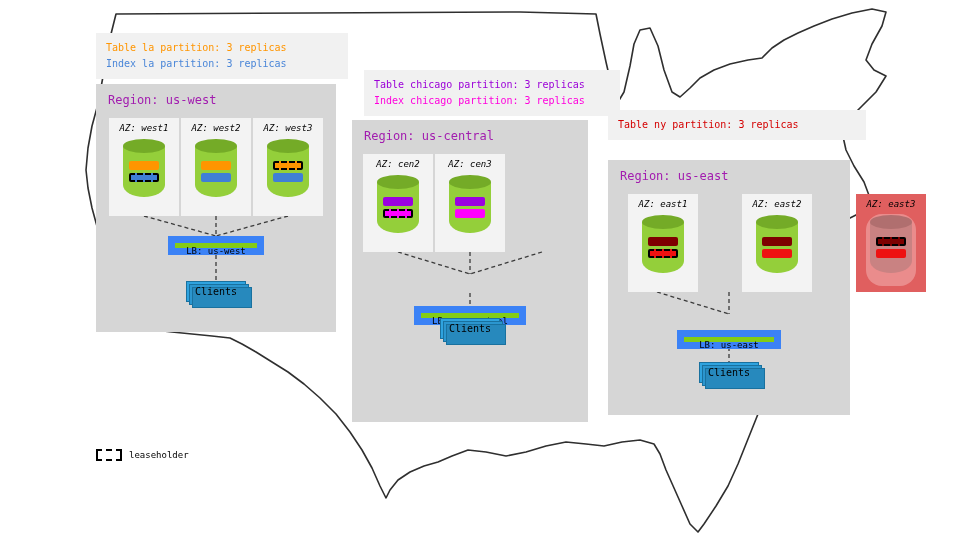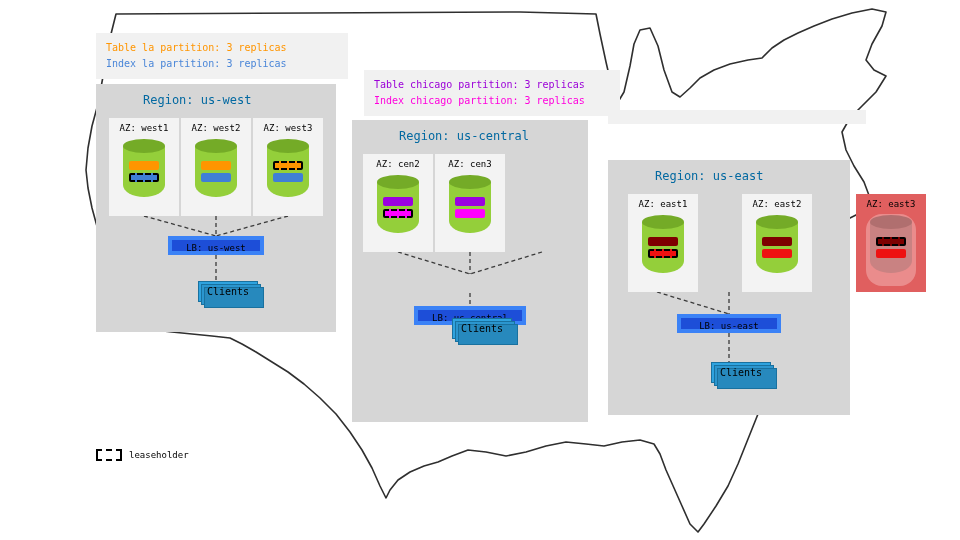--- a/index.html
+++ b/index.html
@@ -6,43 +6,43 @@
   body{
     width:960px;height:540px;position:relative;overflow:hidden;background:#ffffff;
     font-family:"DejaVu Sans Mono","Liberation Mono",monospace;color:#000;
   }
   .map-svg{position:absolute;left:0;top:0;z-index:0;}
   .note{
     position:absolute;z-index:2;background:#f1f1f1;padding:7px 10px;
     font-size:10px;line-height:16px;white-space:nowrap;
   }
   .region{position:absolute;z-index:2;background:#d6d6d6;}
-  .region-title{padding:9px 12px 0 12px;font-size:12px;color:#0369a1;margin-left:35px;}
+  .region-title{padding:9px 12px 0 12px;font-size:12px;color:#a21caf;}
   .conn{position:absolute;left:0;top:0;z-index:1;pointer-events:none;}
   .conn line{stroke:#3a3a3a;stroke-width:1.3;stroke-dasharray:4 3;}
-  .az-row{position:absolute;display:flex;gap:2px;z-index:2;}
+  .az-row{position:absolute;display:flex;gap:2px;z-index:2;font-style:italic;}
   .az{width:70px;height:98px;background:#f3f3f3;position:relative;}
   .az.fail{background:#e05f5f;}
   .az-label{text-align:center;font-size:9px;padding-top:5px;color:#000;}
   .glow{position:absolute;left:10px;right:10px;top:20px;bottom:6px;background:#ea8c8c;border-radius:16px;}
   .cyl{position:relative;width:42px;height:58px;margin:6px auto 0;}
   .cyl .body{position:absolute;left:0;right:0;top:7px;bottom:0;background:#94cf3a;border-radius:0 0 50% 50% / 0 0 12px 12px;}
   .cyl .top{position:absolute;left:0;right:0;top:0;height:14px;background:#74ab27;border-radius:50%;}
   .fail .cyl .body{background:#c98282;}
   .fail .cyl .top{background:#b06f6f;}
   .bars{position:absolute;left:0;right:0;top:19px;}
   .bar{width:30px;height:9px;margin:3px auto 0;border-radius:2px;box-sizing:border-box;}
   .bar.leaseholder{border:2px dashed #000;}
   .lb{
-    position:absolute;z-index:2;height:19px;background:#1d4ed8;border:4px solid #3b82f6;
+    position:absolute;z-index:2;height:19px;background:#84cc16;border:7px solid #3b82f6;
     font-size:9px;line-height:17px;text-align:center;box-sizing:border-box;
   }
   .clients{
     position:absolute;z-index:3;width:60px;height:21px;background:#2fa3df;border:1px solid #19719f;
-    font-size:10px;line-height:20px;text-align:center;color:#000;box-sizing:border-box;margin-left:12px;
+    font-size:10px;line-height:20px;text-align:center;color:#000;box-sizing:border-box;
   }
   .clients::before,.clients::after{content:"";position:absolute;inset:-1px;border:1px solid #19719f;z-index:-1;}
   .clients::before{transform:translate(3px,3px);background:#2b96cf;}
   .clients::after{transform:translate(6px,6px);background:#2789bd;}
   .legend{position:absolute;z-index:2;display:flex;align-items:center;font-size:9px;}
   .legend-swatch{width:26px;height:12px;background:#fff;border:2px dashed #000;margin-right:7px;box-sizing:border-box;}
 </style>
 </head>
 <body>
 
@@ -152,20 +152,21 @@
           <div class="bar" style="background: rgb(255, 0, 255);"></div>
         </div>
       </div>
     </div>
   </div>
   <div class="lb" style="left:62px;top:154px;width:112px;margin-top:32px;">LB: us-central</div>
   <div class="clients" style="left: 88px; top: 198px; background: rgb(47, 163, 223);">Clients</div>
 </div>
 
 <div class="note" style="left:608px;top:110px;width:238px;">
+  <div style="color: rgb(212, 0, 0);">Table ny partition: 3 replicas</div>
 </div>
 
 <div class="region" style="left:608px;top:160px;width:242px;height:255px;">
   <div class="region-title">Region: us-east</div>
   <svg class="conn" width="242" height="255" viewBox="0 0 242 255">
     <line x1="49" y1="132" x2="121" y2="154"></line>
     <line x1="121" y1="132" x2="121" y2="154"></line>
     <line x1="121" y1="173" x2="121" y2="202"></line>
   </svg>
   <div class="az-row" style="left:20px;top:34px;gap:44px;">
@@ -197,20 +198,20 @@
       <div class="cyl">
         <div class="body"></div>
         <div class="top"></div>
         <div class="bars">
           <div class="bar leaseholder" style="background: rgb(126, 0, 0);"></div>
           <div class="bar" style="background: rgb(238, 17, 17);"></div>
         </div>
       </div>
     </div>
   </div>
-  <div class="lb" style="left:69px;top:154px;width:104px;">LB: us-east</div>
+  <div class="lb" style="left:69px;top:170px;width:104px;">LB: us-east</div>
   <div class="clients" style="left: 91px; top: 202px; background: rgb(47, 163, 223);">Clients</div>
 </div>
 
 <div class="legend" style="left:96px;top:449px;">
   <span class="legend-swatch"></span>
   <span>leaseholder</span>
 </div>
 
 </body></html>

